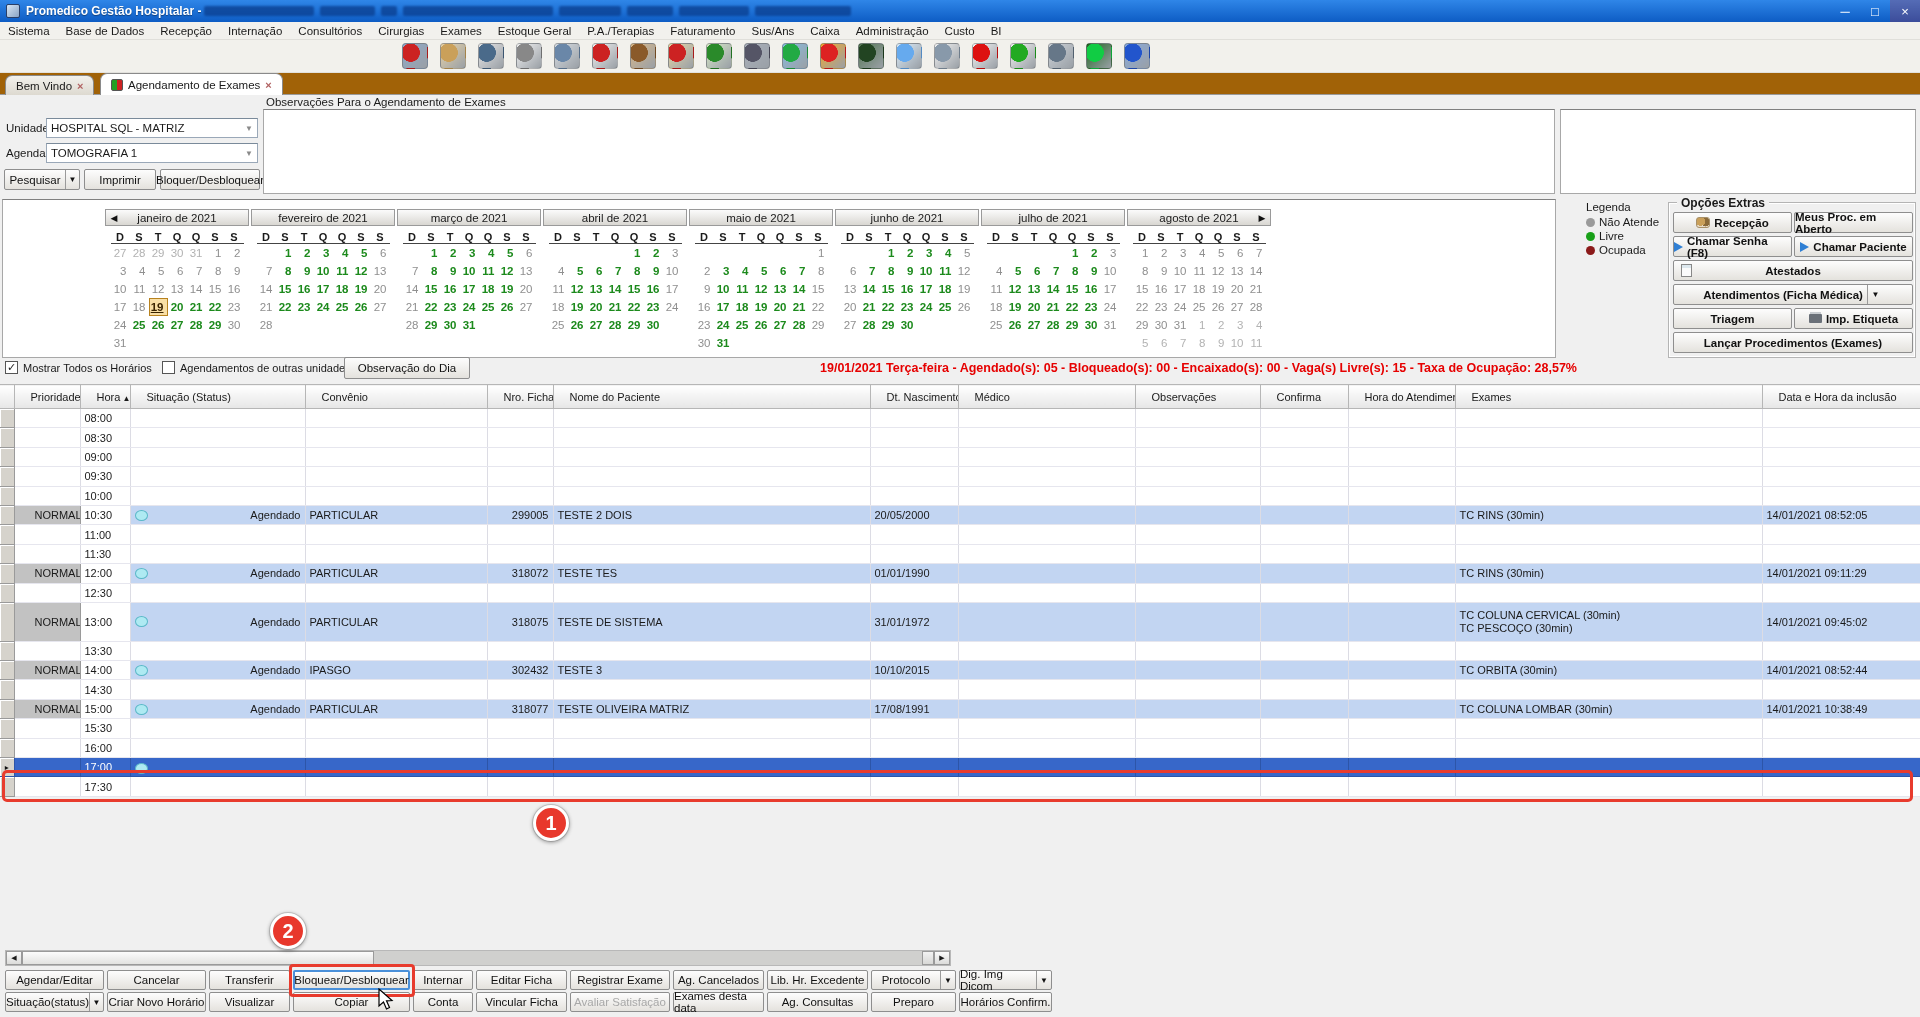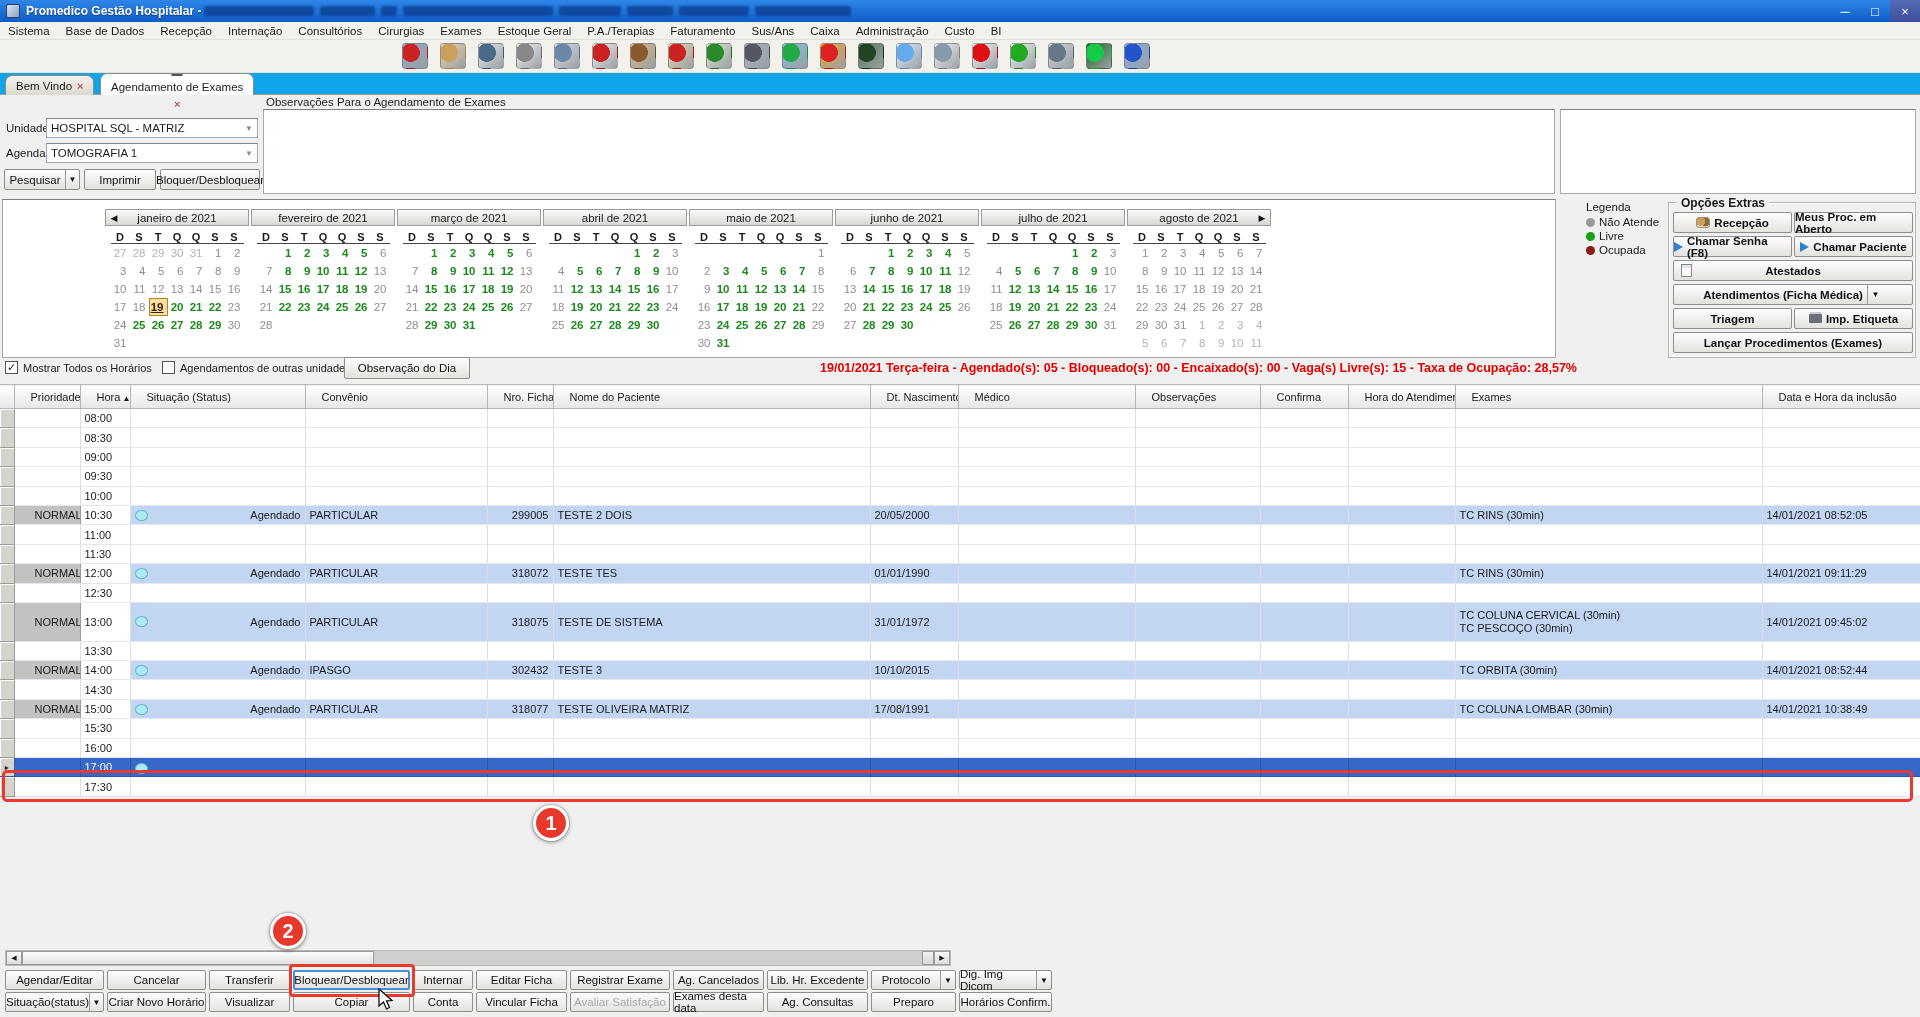--- a/index.html
+++ b/index.html
@@ -1,19 +1,19 @@
 <!DOCTYPE html>
 <html><head>
 <meta charset="utf-8">
 <style>
   * { box-sizing: border-box; margin: 0; padding: 0; }
   html,body { width:1920px; height:1017px; overflow:hidden; }
   body { font-family:"Liberation Sans","DejaVu Sans",sans-serif; font-size:11px; color:#1a1a1a; background:#f0f0f0; }
   .abs { position:absolute; }
-  #win { position:relative; width:1920px; height:1017px; background:#0ea5e9; }
+  #win { position:relative; width:1920px; height:1017px; background:#a16207; }
 
   
   #titlebar { position:absolute; left:0; top:0; width:1920px; height:22px;
     background:linear-gradient(#2f86e8,#0d5cc4); color:#fff; display:flex; align-items:center; }
   #app-icon { width:14px; height:14px; margin:0 6px; border:1px solid #2a3f66; border-radius:2px;
     background:linear-gradient(135deg,#d8e6f4,#8aa4c4); }
   #title-text { font-weight:bold; font-size:12px; text-shadow:0 1px 1px rgba(0,0,0,.4); white-space:nowrap; }
   .redact { display:inline-block; height:10px; background:#0a3e8f; opacity:.75; border-radius:2px;
     margin:0 3px; filter:blur(1.2px); vertical-align:middle; }
   #win-controls { margin-left:auto; display:flex; height:100%; }
@@ -30,21 +30,21 @@
   #toolbar { position:absolute; left:0; top:40px; width:1920px; height:33px; background:#f2f1ec;
     display:flex; align-items:center; padding-left:402px; border-bottom:1px solid #e2e1dc; }
   .tool-icon { width:26px; height:26px; margin-right:12px; border-radius:4px; }
 
   
   #tabstrip { position:absolute; left:0; top:73px; width:1920px; height:22px; }
   #tabstrip .strip-line { position:absolute; left:0; bottom:0; width:100%; border-bottom:1px solid #9a9a9a; }
   .tab { position:absolute; bottom:0; height:20px; display:flex; align-items:center; gap:5px;
     padding:0 10px; border:1px solid #8a8a8a; border-bottom:none; border-radius:7px 7px 0 0;
     background:linear-gradient(#f2f1ec,#ddd9d0); font-size:11.5px; }
-  .tab.active { height:22px; background:#fff; z-index:2;flex-direction:column; }
+  .tab.active { height:22px; background:#fff; z-index:2; }
   .tab-close { color:#b06060; font-size:11px; font-weight:bold; }
   .tab-book-icon { width:12px; height:12px; border:1px solid #555; border-radius:2px;
     background:linear-gradient(90deg,#22a022 55%,#cc2222 45%); }
 
   
   #content { position:absolute; left:0; top:95px; width:1920px; height:922px; background:#f0f0f0; }
   .lbl { font-size:11.5px; }
   .field { background:#fff; border:1px solid #9aa8b8; border-top-color:#7a8a9a; height:20px;
     display:flex; align-items:center; padding:0 4px; font-size:11.5px; }
   .field .dd { margin-left:auto; color:#8a8a8a; font-size:8px; }

